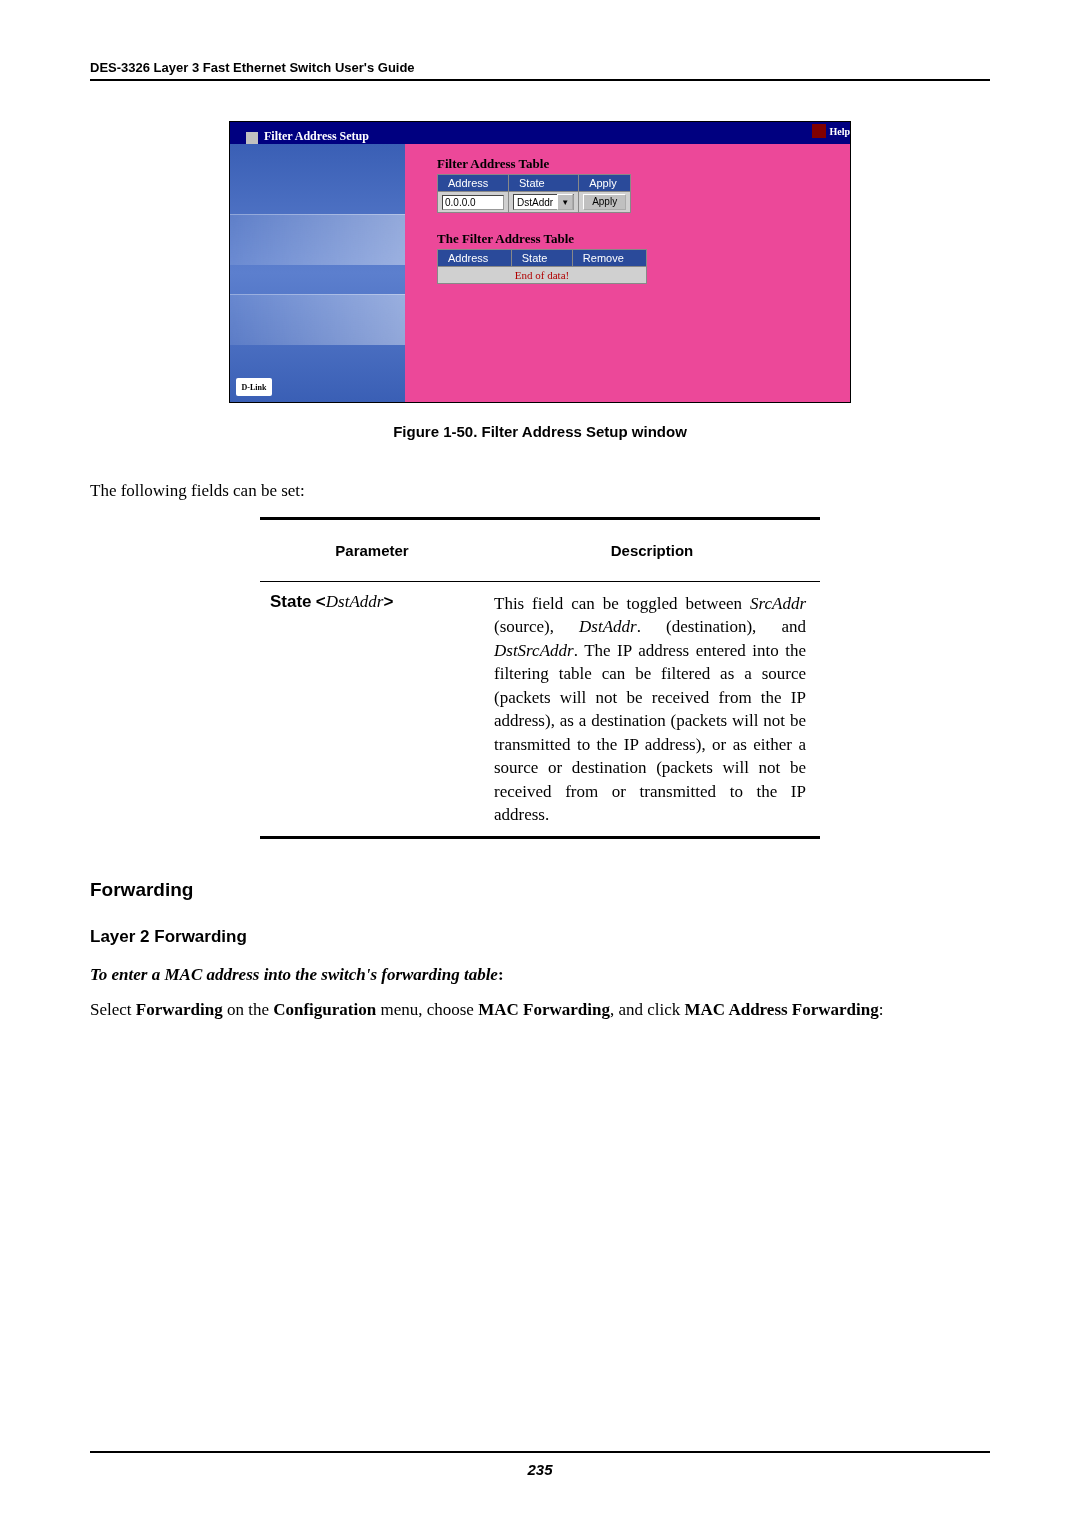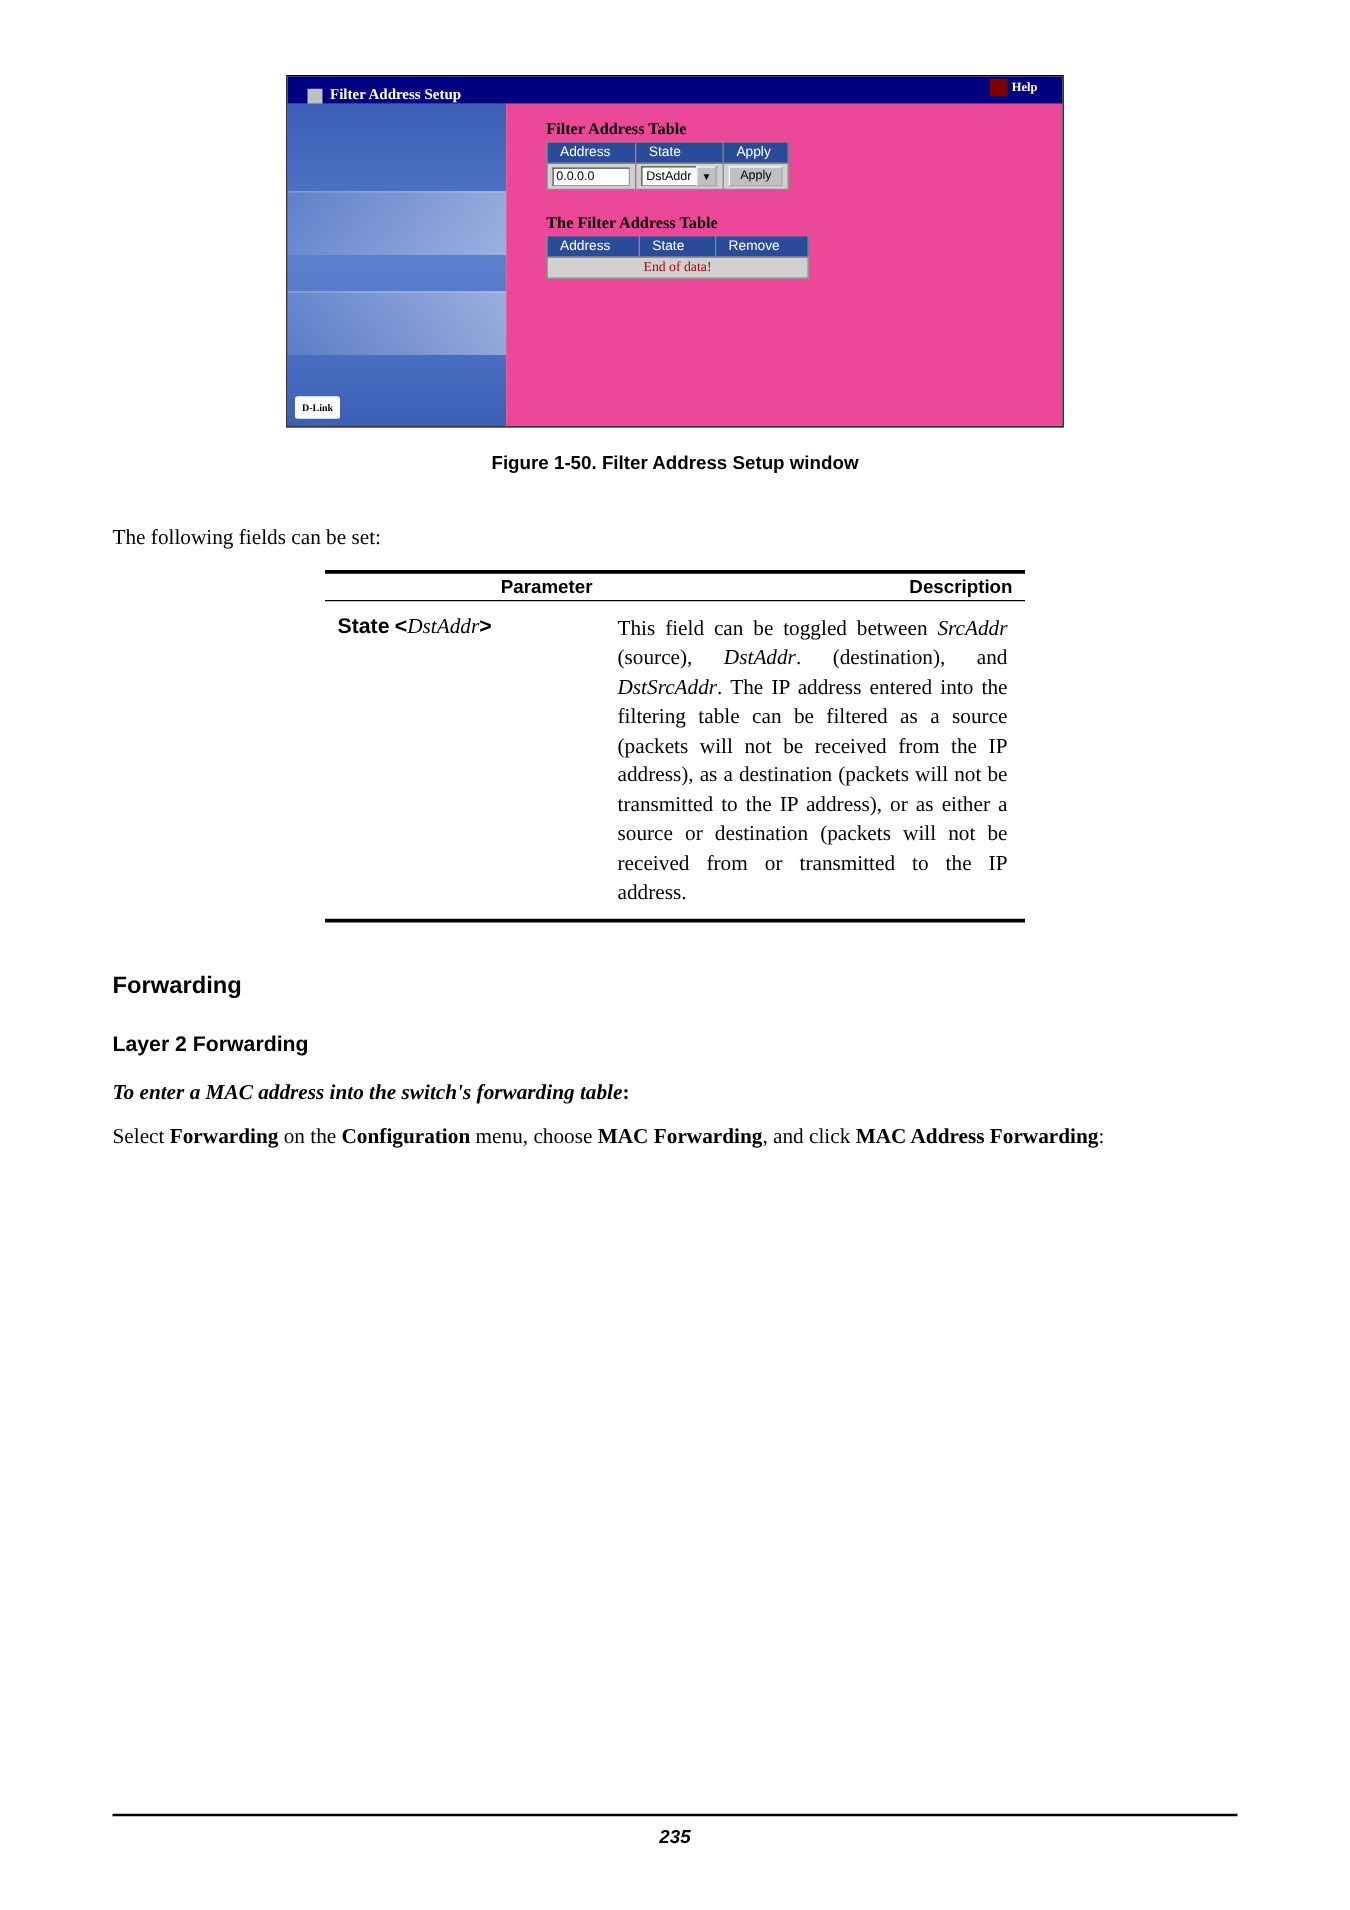--- a/index.html
+++ b/index.html
@@ -49,21 +49,21 @@
     padding: 0 16px;
     font-family: 'Times New Roman', serif;
   }
   .ss-titlebar .title-icon {
     width: 12px; height: 12px;
     background: #c0c0c0;
     margin-right: 6px;
   }
   .ss-help {
     position: absolute;
-    top: 2px; right: 20px;
+    top: 2px; right: 0;
     display: flex;
     align-items: center;
     color: #fff;
     font-size: 10px;
   }
   .ss-help .help-icon {
     width: 14px; height: 14px;
     background: #800000;
     margin-right: 3px;
     display: inline-block;
@@ -192,22 +192,22 @@
   }
   .param-table {
     width: 560px;
     border-collapse: collapse;
     font-size: 17px;
   }
   .param-table thead th {
     font-family: Arial, Helvetica, sans-serif;
     font-weight: bold;
     font-size: 15px;
-    text-align: right;
-    padding: 2px 10px;
+    text-align: center;
+    padding: 22px 10px;
     border-top: 3px solid #000;
     border-bottom: 1px solid #000;
   }
   .param-table tbody td {
     vertical-align: top;
     padding: 10px 14px 10px 10px;
     text-align: justify;
   }
   .param-table tbody tr:last-child td {
     border-bottom: 3px solid #000;
@@ -256,20 +256,21 @@
     width: 900px;
     margin: 0 auto;
     padding-top: 8px;
   }
 </style>
 </head>
 <body>
 
 <div class="page">
 
+  <div class="header-line">DES-3326 Layer 3 Fast Ethernet Switch User's Guide</div>
 
   <div class="screenshot-wrap">
     <div class="screenshot">
       <div class="ss-titlebar">
         <span class="title-icon"></span>
         <span>Filter Address Setup</span>
         <div class="ss-help">
           <span class="help-icon"></span>
           <span>Help</span>
         </div>

